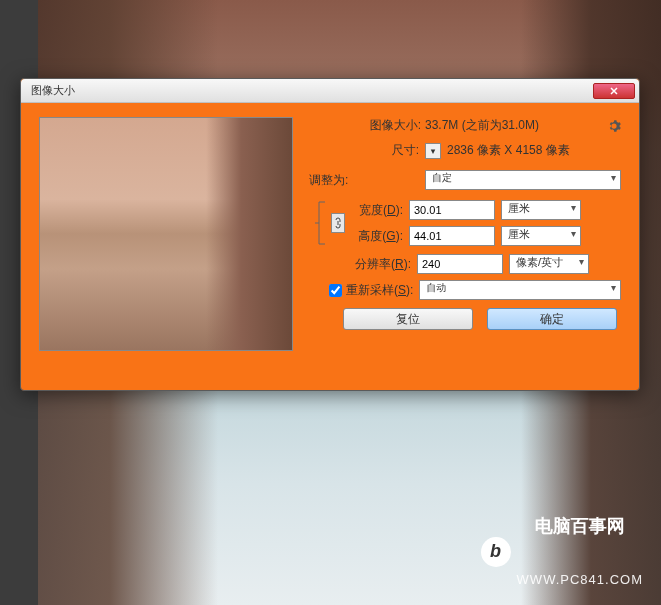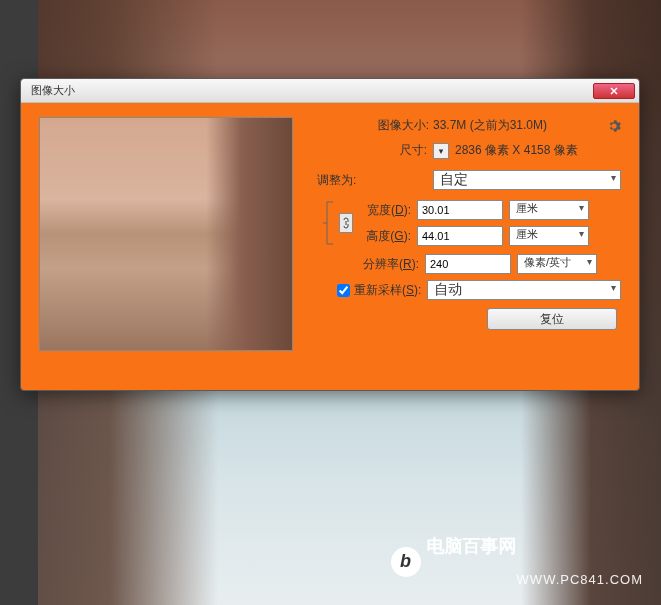--- a/index.html
+++ b/index.html
@@ -7,38 +7,38 @@
     .bg-image { position: absolute; left: 38px; top: 0; width: 623px; height: 605px; background: linear-gradient(180deg, #8a5a4a 0%, #9a7060 15%, #b8a095 25%, #d4beb2 45%, #c5d8dd 65%, #d8e4e8 80%, #e8eef0 100%); }
     .bg-hair-left { position: absolute; left: 38px; top: 0; width: 180px; height: 605px; background: linear-gradient(90deg, #4a3228 0%, #5a3e30 40%, transparent 100%); opacity: 0.85; }
     .bg-hair-right { position: absolute; right: 0; top: 0; width: 140px; height: 605px; background: linear-gradient(270deg, #3a2820 0%, #4a3228 50%, transparent 100%); opacity: 0.9; }
     .bg-left-strip { position: absolute; left: 0; top: 0; width: 38px; height: 605px; background: #3c3c3c; }
     
     .dialog { position: absolute; left: 20px; top: 78px; width: 620px; height: 313px; background: #f97316; border: 1px solid #5a5a5a; border-radius: 4px; box-shadow: 0 4px 20px rgba(0,0,0,0.5); }
     .titlebar { height: 24px; background: linear-gradient(#f8f8f8, #e0e0e0); border-bottom: 1px solid #c0c0c0; border-radius: 4px 4px 0 0; display: flex; align-items: center; padding: 0 4px 0 10px; font-size: 11px; color: #333; }
     .titlebar-title { flex: 1; }
     .close-btn { width: 42px; height: 16px; background: linear-gradient(#e68, #c33); border: 1px solid #a22; border-radius: 2px; display: flex; align-items: center; justify-content: center; color: #fff; font-size: 9px; cursor: pointer; }
     
-    .content { padding: 14px 18px; display: flex; gap: 24px; }
+    .content { padding: 14px 18px; display: flex; gap: 16px; }
     .preview { width: 254px; height: 234px; border: 1px solid #888; background: linear-gradient(180deg, #d4a890 0%, #dab49e 35%, #b89278 50%, #c4a088 65%, #9a7560 100%); position: relative; overflow: hidden; }
     .preview::after { content: ''; position: absolute; left: 166px; top: 0; width: 88px; height: 234px; background: linear-gradient(270deg, #6a4838 0%, #8a6050 60%, transparent 100%); }
     
     .controls { flex: 1; font-size: 12px; color: #333; }
     .row { display: flex; align-items: center; margin-bottom: 7px; min-height: 22px; }
     .row-label-wide { text-align: left; width: 116px; padding-right: 6px; }
     
     .info-row { display: flex; align-items: center; margin-bottom: 8px; }
     .info-label { text-align: right; width: 116px; padding-right: 4px; }
     .info-value { flex: 1; }
     .gear-icon { width: 14px; height: 14px; cursor: pointer; color: #555; }
     
     .dim-row { display: flex; align-items: center; margin-bottom: 10px; }
     .dim-label { text-align: right; width: 116px; padding-right: 6px; }
     .toggle-btn { width: 16px; height: 16px; border: 1px solid #888; background: #f0f0f0; margin-right: 6px; font-size: 9px; display: flex; align-items: center; justify-content: center; cursor: pointer; }
     
-    .select-wide { flex: 1; height: 20px; border: 1px solid #888; background: #fff; font-size: 14px; padding: 0 18px 0 6px; position: relative; }
+    .select-wide { flex: 1; height: 20px; border: 1px solid #888; background: #fff; font-size: 10px; padding: 0 18px 0 6px; position: relative; }
     .select-wide::after { content: '▾'; position: absolute; right: 4px; top: 1px; font-size: 10px; color: #555; }
     
     .link-bracket { width: 22px; display: flex; flex-direction: column; align-items: center; justify-content: center; }
     .bracket-svg { stroke: #666; fill: none; }
     .link-icon { width: 14px; height: 20px; border: 1px solid #888; background: #e8e8e8; display: flex; align-items: center; justify-content: center; font-size: 9px; cursor: pointer; }
     
     .dims-group { display: flex; align-items: center; }
     .dims-fields { flex: 1; }
     .field-row { display: flex; align-items: center; margin-bottom: 6px; }
     .field-label { width: 64px; text-align: right; padding-right: 6px; }
@@ -50,21 +50,21 @@
     .checkbox-row { display: flex; align-items: center; margin-top: 2px; }
     .checkbox { width: 13px; height: 13px; margin-right: 4px; }
     
     .buttons { display: flex; gap: 14px; margin-top: 8px; justify-content: flex-end; padding-right: 4px; }
     .btn { width: 130px; height: 22px; border: 1px solid #888; border-radius: 3px; font-size: 12px; display: flex; align-items: center; justify-content: center; cursor: pointer; }
     .btn-reset { background: linear-gradient(#f8f8f8, #e0e0e0); }
     .btn-ok { background: linear-gradient(#d0e8ff, #a8d0f8); border-color: #5a90c0; }
     
     .watermark { position: absolute; right: 18px; bottom: 18px; color: #fff; display: flex; align-items: center; gap: 6px; }
     .wm-logo { width: 30px; height: 30px; border-radius: 50%; background: #fff; display: flex; align-items: center; justify-content: center; font-weight: bold; font-style: italic; font-size: 18px; color: #333; }
-    .wm-text { display: flex; flex-direction: row; line-height: 1.1; }
+    .wm-text { display: flex; flex-direction: column; line-height: 1.1; align-items: center; }
     .wm-main { font-size: 18px; font-weight: bold; }
     .wm-sub { font-size: 13px; letter-spacing: 1px; opacity: 0.9; margin-top: 36px; }
   </style>
 </head>
 <body>
 
 <div class="bg-image"></div>
 <div class="bg-hair-left"></div>
 <div class="bg-hair-right"></div>
 <div class="bg-left-strip"></div>
@@ -139,20 +139,23 @@
         <span style="width:20px;"></span>
         <input type="checkbox" class="checkbox" checked="" style="">
         <span style="margin-right:6px;"><span>重新采样(</span><u>S</u><span>):</span></span>
         <div class="select-wide" style="flex:1;"><span>自动</span></div>
       </div>
 
       <div class="buttons">
         <div class="btn btn-reset">
             <span>复位</span>
           </div>
+        <div class="btn btn-ok">
+            <span>确定</span>
+          </div>
       </div>
     </div>
   </div>
 </div>
 
 <div class="watermark">
   <div class="wm-logo">b</div>
   <div class="wm-text">
     <span class="wm-main">电脑百事网</span>
     <span class="wm-sub">WWW.PC841.COM</span>

